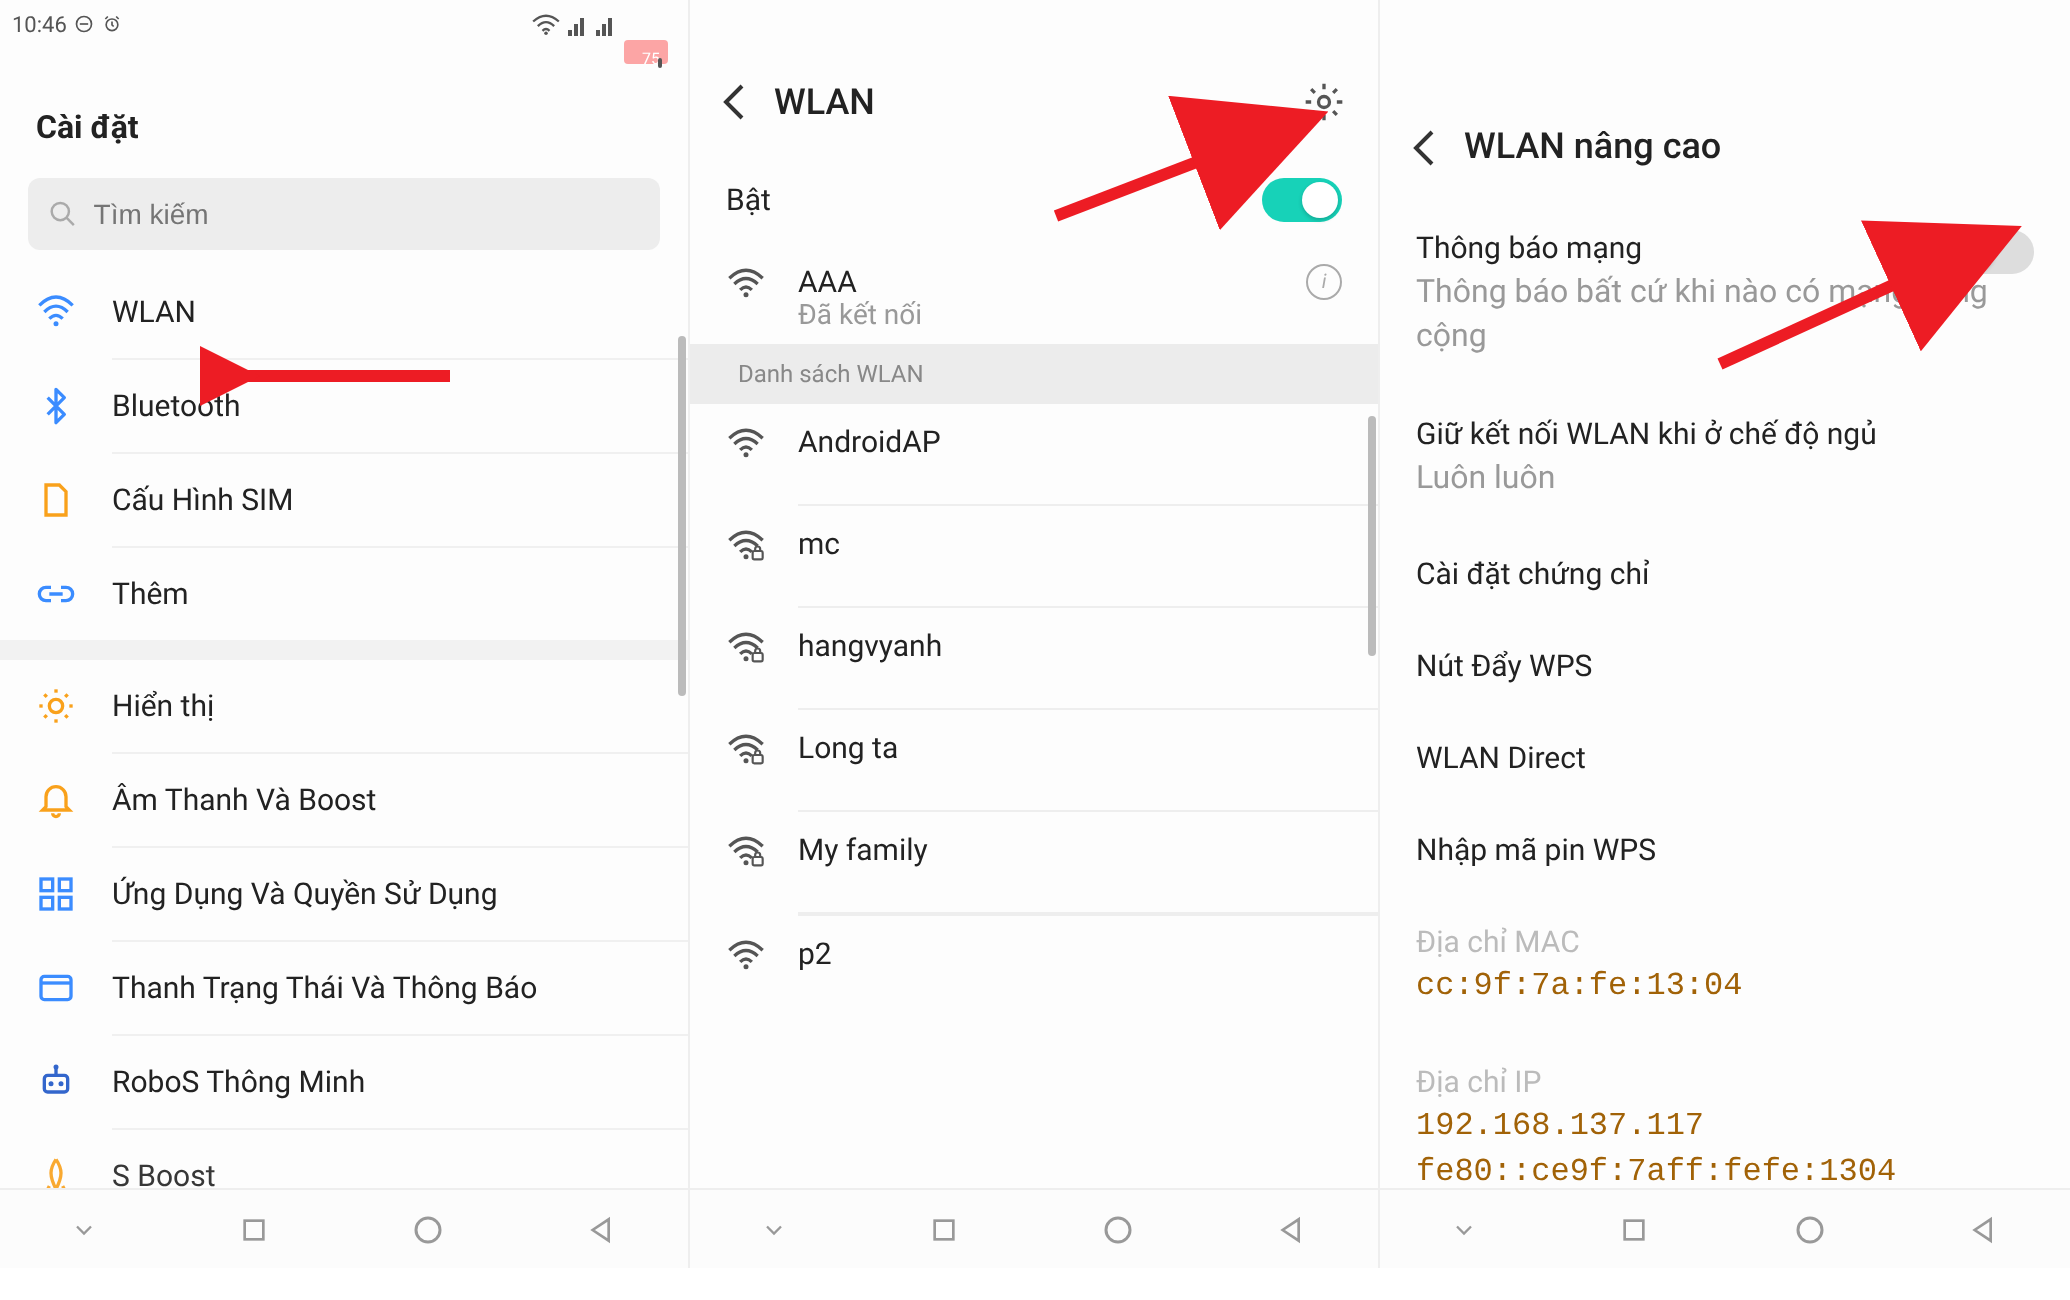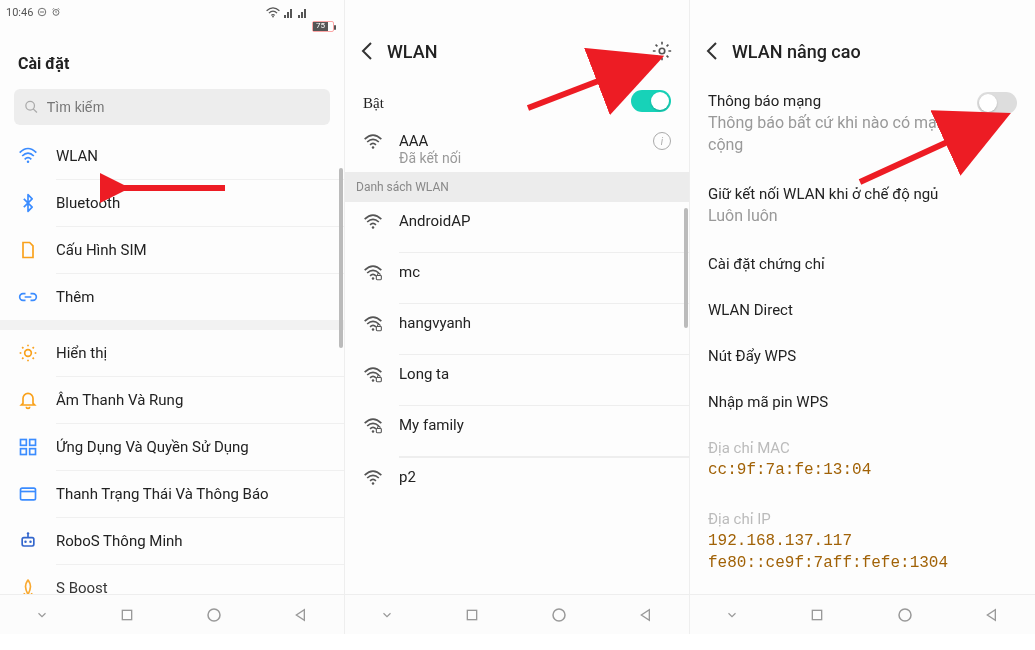--- a/index.html
+++ b/index.html
@@ -1,54 +1,54 @@
 <!DOCTYPE html>
 <html><head>
 <meta charset="utf-8">
 <style>
   * { box-sizing: border-box; margin: 0; padding: 0; }
   body { font-family: -apple-system, Roboto, "Segoe UI", Arial, sans-serif; background: #fff; width:1035px; height:650px; overflow:hidden; }
   .container { display:flex; width:1035px; height:650px; }
   .pane { width:345px; height:634px; position:relative; background:#fdfdfd; border-right:1px solid #eee; display:flex; flex-direction:column; }
-  .pane:last-child { border-right:none; }
+  .pane:last-child { border-right:none;justify-content:center; }
 
   
   .statusbar { height:24px; display:flex; align-items:center; justify-content:space-between; padding:0 10px 0 6px; font-size:11px; color:#555; }
   .status-icons { display:flex; gap:4px; align-items:center; font-size:11px; color:#555;}
-  .battery { width:22px; height:11px; border:1px solid #fca5a5; border-radius:2px; position:relative; display:flex; align-items:flex-start;margin-top:28px; }
+  .battery { width:22px; height:11px; border:6px solid #fca5a5; border-radius:2px; position:relative; display:flex; align-items:flex-start;margin-top:28px; }
   .battery::after { content:''; position:absolute; right:-3px; top:3px; width:2px; height:5px; background:#555; border-radius:1px;}
   .battery-fill { height:100%; width:75%; background:#555; }
   .battery-text { font-size:8px; color:#fff; position:absolute; left:3px; top:-1px;}
   .p1-title { font-size:16px; font-weight:700; color:#222; padding:30px 18px 12px; }
   .search-box { margin:4px 14px 8px; background:#ededed; border-radius:6px; height:36px; display:flex; align-items:center; padding:0 10px; gap:8px; color:#999; }
   .search-box input { border:none; background:transparent; outline:none; font-size:14px; color:#777; width:100%; }
   .row { display:flex; align-items:center; height:46px; padding:0 18px; gap:18px; color:#222; font-size:15px; cursor:pointer; }
   .row .icon { width:20px; height:20px; display:flex; align-items:center; justify-content:center; flex-shrink:0;}
   .section-gap { height:10px; background:#f2f2f2; }
   .separator { height:1px; background:#f0f0f0; margin-left:56px; }
 
   
   .header2 { display:flex; align-items:center; height:54px; padding:0 16px; }
   .back { font-size:22px; color:#333; margin-right:14px; cursor:pointer; }
   .header-title { font-size:18px; color:#222; font-weight:500;}
   .gear { margin-left:auto; cursor:pointer; }
-  .toggle-row { display:flex; align-items:flex-end; padding:10px 18px; height:44px;font-family:Liberation Serif, serif;}
+  .toggle-row { display:flex; align-items:center; padding:10px 18px; height:44px;}
   .toggle-label { font-size:15px; color:#222; }
   .switch { width:40px; height:22px; border-radius:11px; position:relative; margin-left:auto; }
   .switch.on { background:#17d2b8; }
   .switch.off { background:#ddd; }
   .switch-knob { width:18px; height:18px; background:#fff; border-radius:50%; position:absolute; top:2px; box-shadow:0 1px 2px rgba(0,0,0,.2);}
   .switch.on .switch-knob { right:2px; }
   .switch.off .switch-knob { left:2px; }
   .wifi-row { display:flex; align-items:flex-start; padding:10px 18px; height:50px; gap:16px; cursor:pointer; }
   .wifi-icon { width:20px; height:20px; color:#555; flex-shrink:0;}
   .wifi-label { font-size:15px; color:#222; }
   .wifi-sub { font-size:14px; color:#999; display:block; margin-top:0px;}
   .info-icon { margin-left:auto; width:18px; height:18px; border:1px solid #aaa; border-radius:50%; display:flex; align-items:center; justify-content:center; font-size:10px; color:#aaa; font-style:italic;}
-  .list-header { background:#ececec; color:#888; font-size:12px; padding:8px 11px; }
+  .list-header { background:#ececec; color:#888; font-size:12px; padding:8px 24px; }
   .scroll-indicator { position:absolute; right:1px; width:4px; background:#bbb; border-radius:2px; }
   .sep2 { height:1px; background:#eee; margin-left:54px;}
 
   
   .row3 { padding:14px 18px; cursor:pointer; }
   .row3-title { font-size:15px; color:#222; }
   .row3-sub { font-size:16px; color:#999; margin-top:2px; line-height:1.4;}
   .disabled .row3-title { color:#bbb; }
   .disabled .row3-sub { color:#a16207;font-family:Liberation Mono, monospace; }
   .p3-toggle-wrap { position:relative; }
@@ -165,21 +165,21 @@
         </span>
     <span>Hiển thị</span>
   </div>
   <div class="separator"></div>
   <div class="row">
     <span class="icon">
           <svg width="20" height="20" viewBox="0 0 24 24">
             <path d="M6 16V10a6 6 0 0112 0v6l2 2H4l2-2zM10 20a2 2 0 004 0" stroke="#f9a11b" stroke-width="2" fill="none"></path>
           </svg>
         </span>
-    <span>Âm Thanh Và Rung</span>
+    <span>Âm Thanh Và Boost</span>
   </div>
   <div class="separator"></div>
   <div class="row">
     <span class="icon">
           <svg width="20" height="20" viewBox="0 0 24 24">
             <rect x="3" y="3" width="7" height="7" stroke="#3b8cff" stroke-width="2" fill="none"></rect>
             <rect x="14" y="3" width="7" height="7" stroke="#3b8cff" stroke-width="2" fill="none"></rect>
             <rect x="3" y="14" width="7" height="7" stroke="#3b8cff" stroke-width="2" fill="none"></rect>
             <rect x="14" y="14" width="7" height="7" stroke="#3b8cff" stroke-width="2" fill="none"></rect>
           </svg>
@@ -420,24 +420,24 @@
           </div>
         </div>
         <div class="row3">
           <div class="row3-title">Giữ kết nối WLAN khi ở chế độ ngủ</div>
           <div class="row3-sub">Luôn luôn</div>
         </div>
         <div class="row3">
           <div class="row3-title">Cài đặt chứng chỉ</div>
         </div>
         <div class="row3">
+          <div class="row3-title">Nút Đẩy WPS</div>
+        </div>
+        <div class="row3">
           <div class="row3-title">WLAN Direct</div>
-        </div>
-        <div class="row3">
-          <div class="row3-title">Nút Đẩy WPS</div>
         </div>
         <div class="row3">
           <div class="row3-title">Nhập mã pin WPS</div>
         </div>
         <div class="row3 disabled">
           <div class="row3-title">Địa chỉ MAC</div>
           <div class="row3-sub">cc:9f:7a:fe:13:04</div>
         </div>
         <div class="row3 disabled">
           <div class="row3-title">Địa chỉ IP</div>

